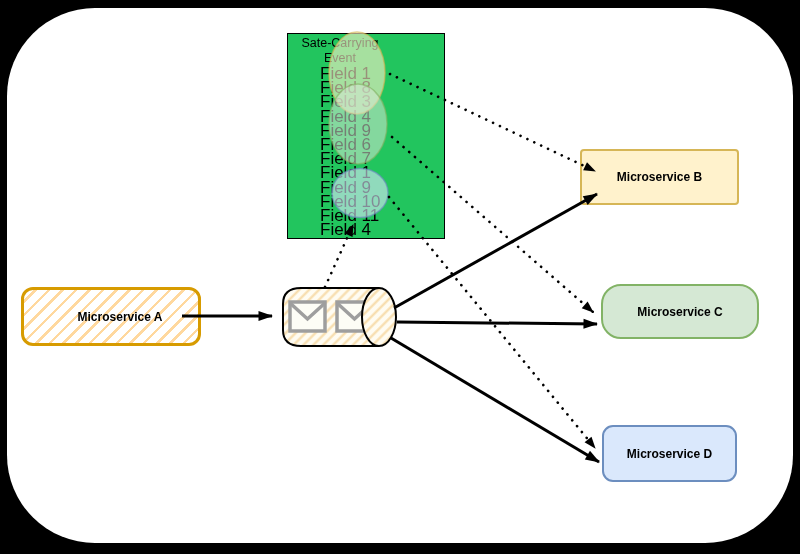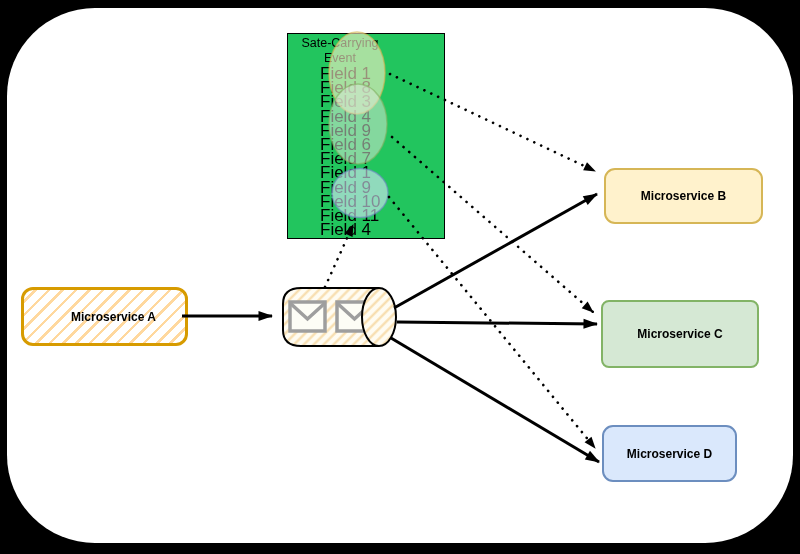--- a/index.html
+++ b/index.html
@@ -9,31 +9,31 @@
   #canvas-frame{
     position:absolute;left:7px;top:8px;width:786px;height:535px;
     background:#ffffff;border-radius:88px;
   }
   
   .svc{
     position:absolute;display:flex;align-items:center;justify-content:center;
     font-weight:bold;font-size:12px;color:#000;text-align:center;
   }
   #svc-a{
-    left:21px;top:287px;width:167px;height:59px;
+    left:21px;top:287px;width:180px;height:59px;
     border:3.5px solid #d79b00;border-radius:12px;
     background:
       repeating-linear-gradient(135deg,
         rgba(255,153,0,0) 0px, rgba(255,153,0,0) 7px,
         rgba(255,153,0,0.38) 7px, rgba(255,153,0,0.38) 9.5px),
       #ffffff;
     padding-left: 18px;
   }
-  #svc-b{left:604px;top:149px;width:159px;height:56px;border:2.5px solid #d6b656;border-radius:11px;background:#fff2cc;margin-top:19px;}
-  #svc-c{left:601px;top:284px;width:158px;height:68px;border:2.5px solid #82b366;border-radius:8px;background:#d5e8d4;margin-top:16px;}
+  #svc-b{left:580px;top:149px;width:159px;height:56px;border:2.5px solid #d6b656;border-radius:4px;background:#fff2cc;}
+  #svc-c{left:601px;top:284px;width:158px;height:55px;border:2.5px solid #82b366;border-radius:20px;background:#d5e8d4;}
   #svc-d{left:602px;top:425px;width:135px;height:57px;border:2.5px solid #6c8ebf;border-radius:11px;background:#dae8fc;}
   
   #event-box{
     position:absolute;left:287px;top:5px;width:158px;height:206px;
     background:#22c55e;border:1.5px solid #000000;margin-top:28px;
   }
   #event-title{
     position:absolute;left:2px;top:2px;width:100px;
     font-size:12.5px;line-height:15px;text-align:center;color:#000;
   }

